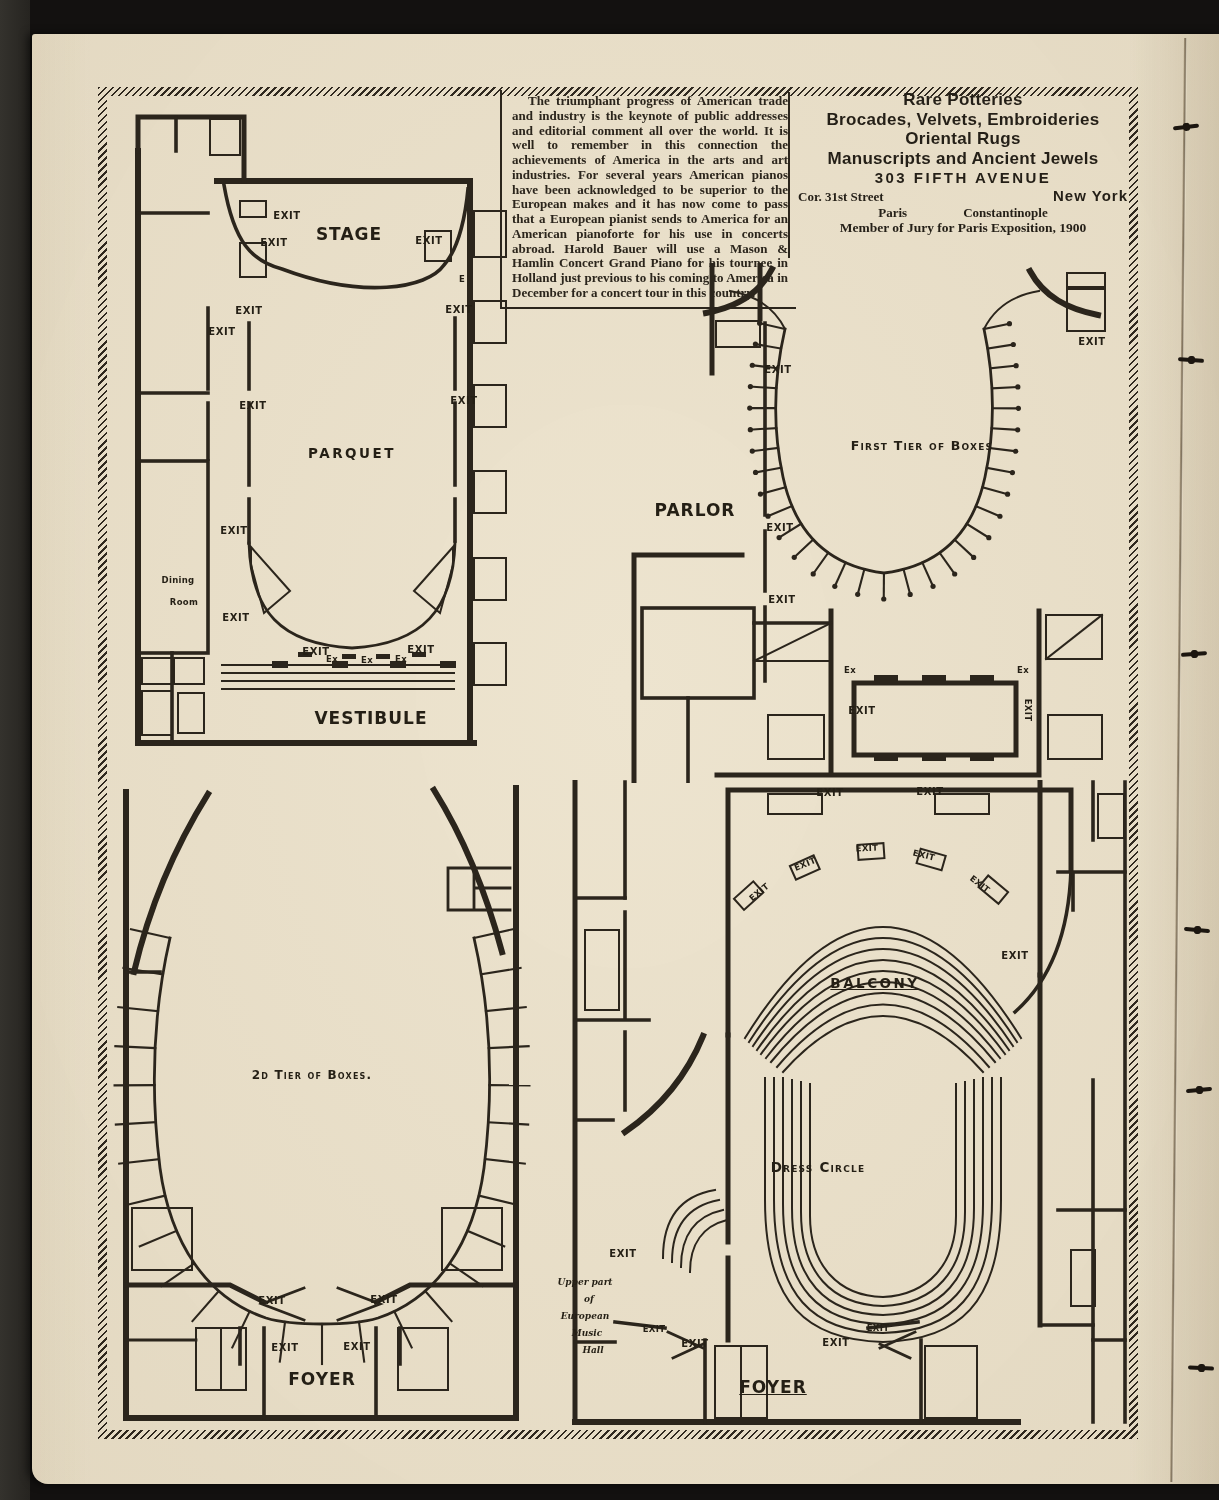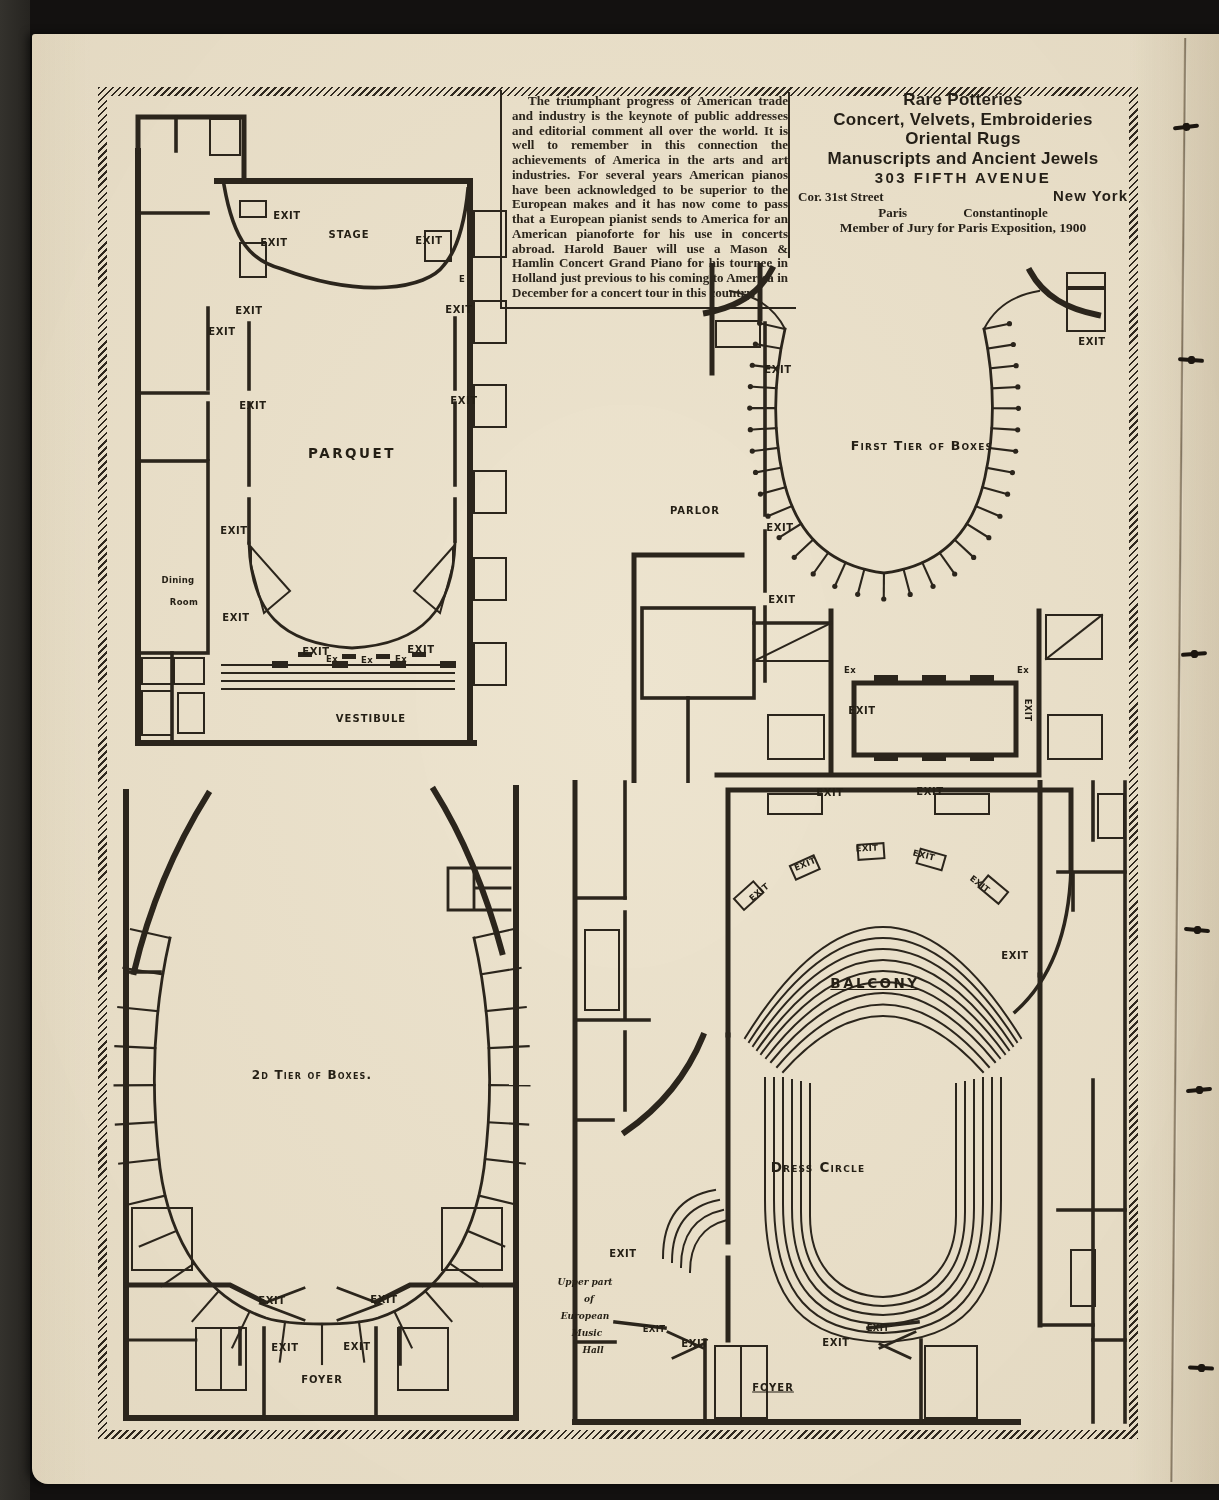--- a/index.html
+++ b/index.html
@@ -42,21 +42,21 @@
   svg path,svg rect,svg line,svg polygon{stroke:#2b251c;fill:none;stroke-linecap:square;}
   .w6{stroke-width:6px}.w5{stroke-width:5px}.w4{stroke-width:3.6px}
   .w3{stroke-width:2.8px}.w2{stroke-width:2px}
   .tick{stroke-width:2.1px}
   .blob{fill:#2b251c;stroke:none}
   .fill{fill:#2b251c;stroke:none}
   .lbl{position:absolute;transform:translate(-50%,-50%);
        font:700 10px "DejaVu Sans",sans-serif;letter-spacing:.6px;
        color:#241f15;white-space:nowrap;}
   .s9{font-size:8.5px;letter-spacing:.3px}
-  .s11{font-size:10px;letter-spacing:1px}
+  .s11{font-size:17px;letter-spacing:1px}
   .big{font-size:13.5px;letter-spacing:2.5px}
   .sc{font-variant:small-caps;font-size:12.5px;letter-spacing:1.2px}
   .hand{font-family:"DejaVu Serif",serif;font-weight:700;font-style:italic;font-size:9px;letter-spacing:0}
   .und{text-decoration:underline}
 
   
   .crease{position:absolute;left:1152px;top:4px;width:3px;height:1444px;
           transform:rotate(.55deg);transform-origin:top;
           background:linear-gradient(to right,rgba(80,55,20,.35),rgba(40,25,8,.5),rgba(255,250,235,.4));}
   .stitch{position:absolute;width:26px;height:4px;background:#1c1610;border-radius:2px;}
@@ -70,21 +70,21 @@
 
 <div class="page">
   <div class="frame"></div>
   <div class="page-tint"></div>
 
   <div class="article">The triumphant progress of American trade and industry is the keynote of public addresses and editorial comment all over the world. It is well to remember in this connection the achievements of America in the arts and art industries. For several years American pianos have been acknowledged to be superior to the European makes and it has now come to pass that a European pianist sends to America for an American pianoforte for his use in concerts abroad. Harold Bauer will use a Mason &amp; Hamlin Concert Grand Piano for his tournee in Holland just previous to his coming to America in December for a concert tour in this country.</div>
   <div class="vdiv"></div>
 
   <div class="ad">
     <div class="ad-line">Rare Potteries</div>
-    <div class="ad-line">Concert, Velvets, Embroideries</div>
+    <div class="ad-line">Brocades, Velvets, Embroideries</div>
     <div class="ad-line">Oriental Rugs</div>
     <div class="ad-line">Manuscripts and Ancient Jewels</div>
     <div class="ad-addr">303 FIFTH AVENUE</div>
     <div class="ad-row">
       <span>Cor. 31st Street</span>
       <span class="ad-city">New York</span>
     </div>
     <div class="ad-offices">
       <span>Paris</span>
       <span>Constantinople</span>

